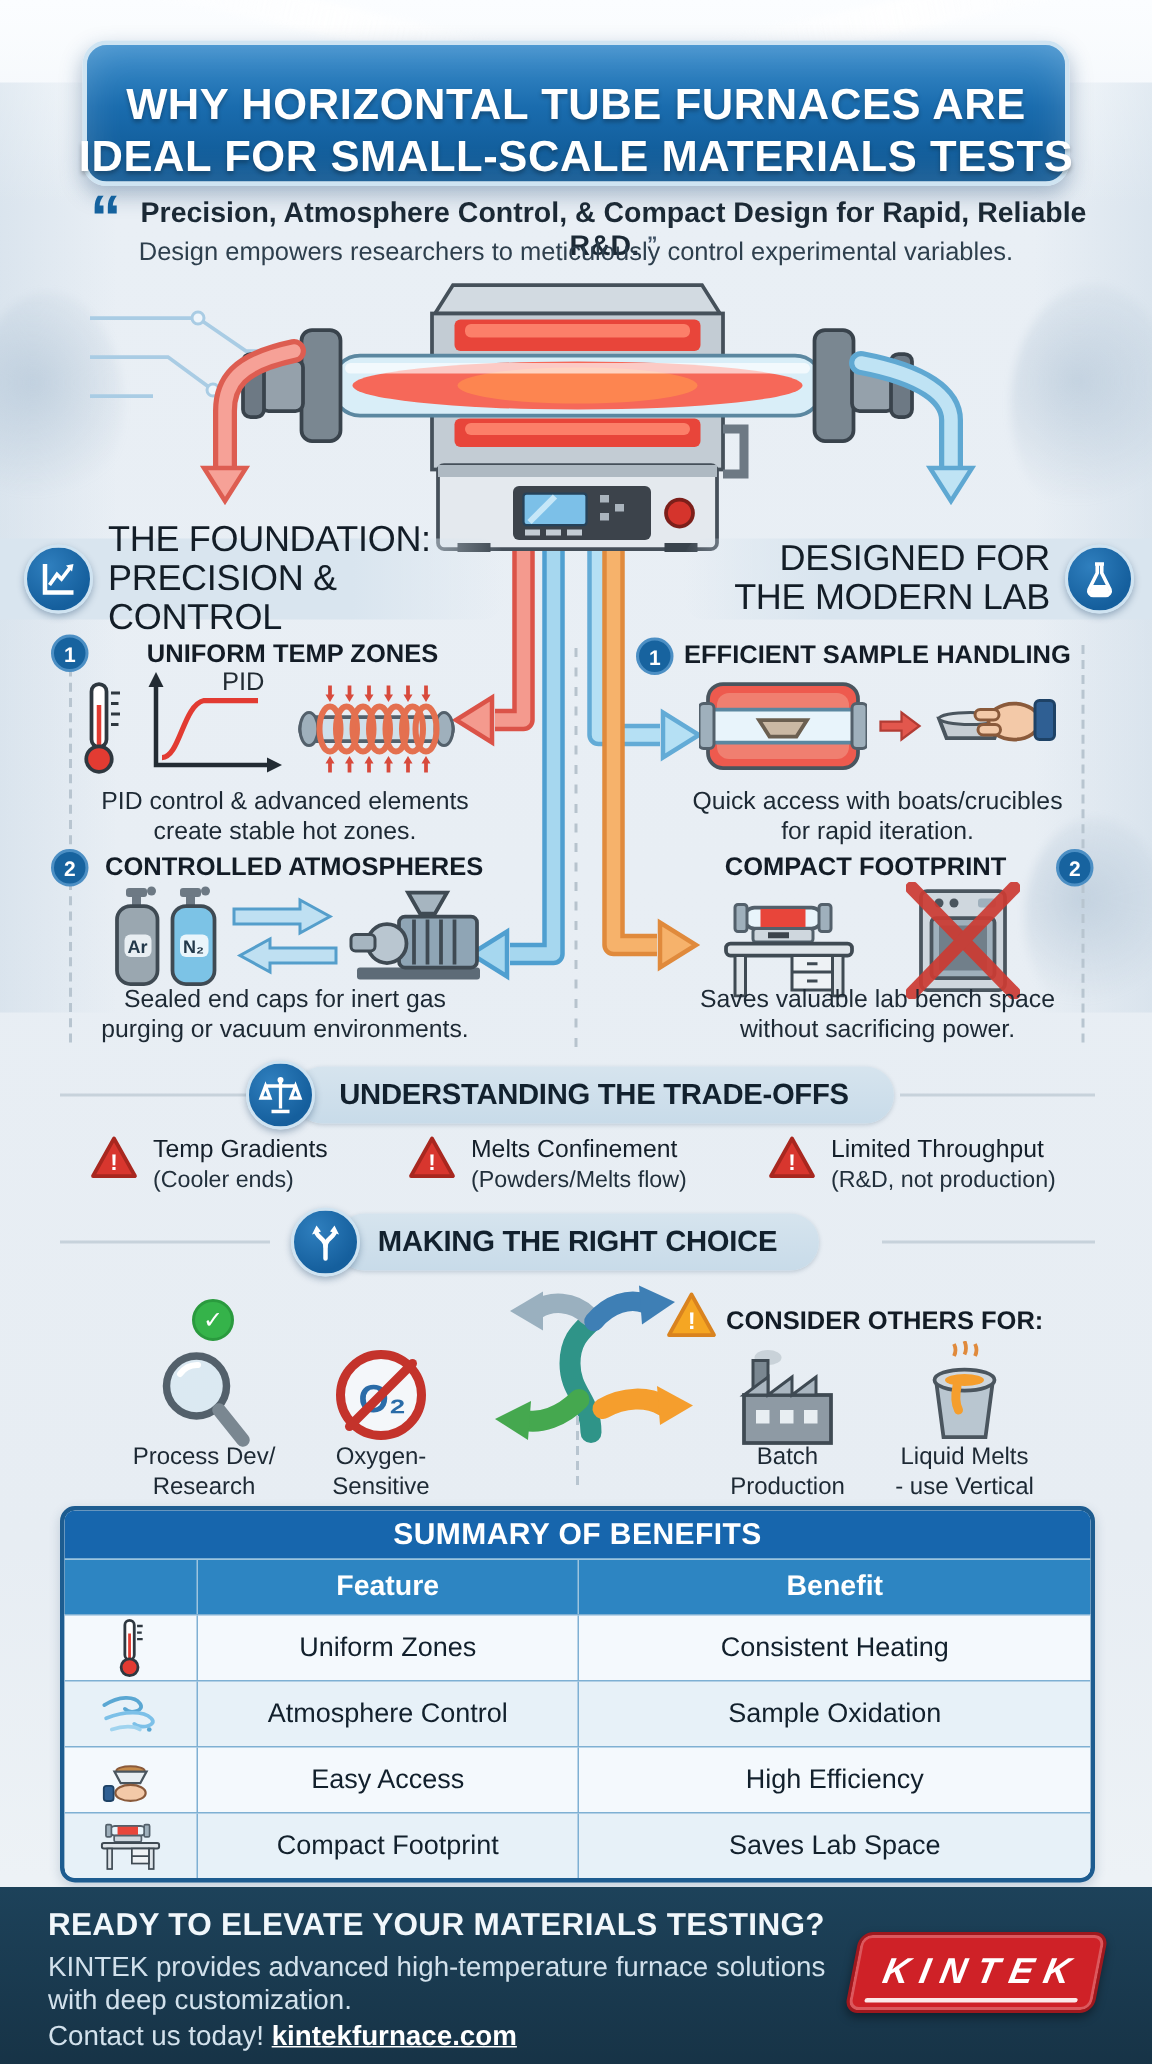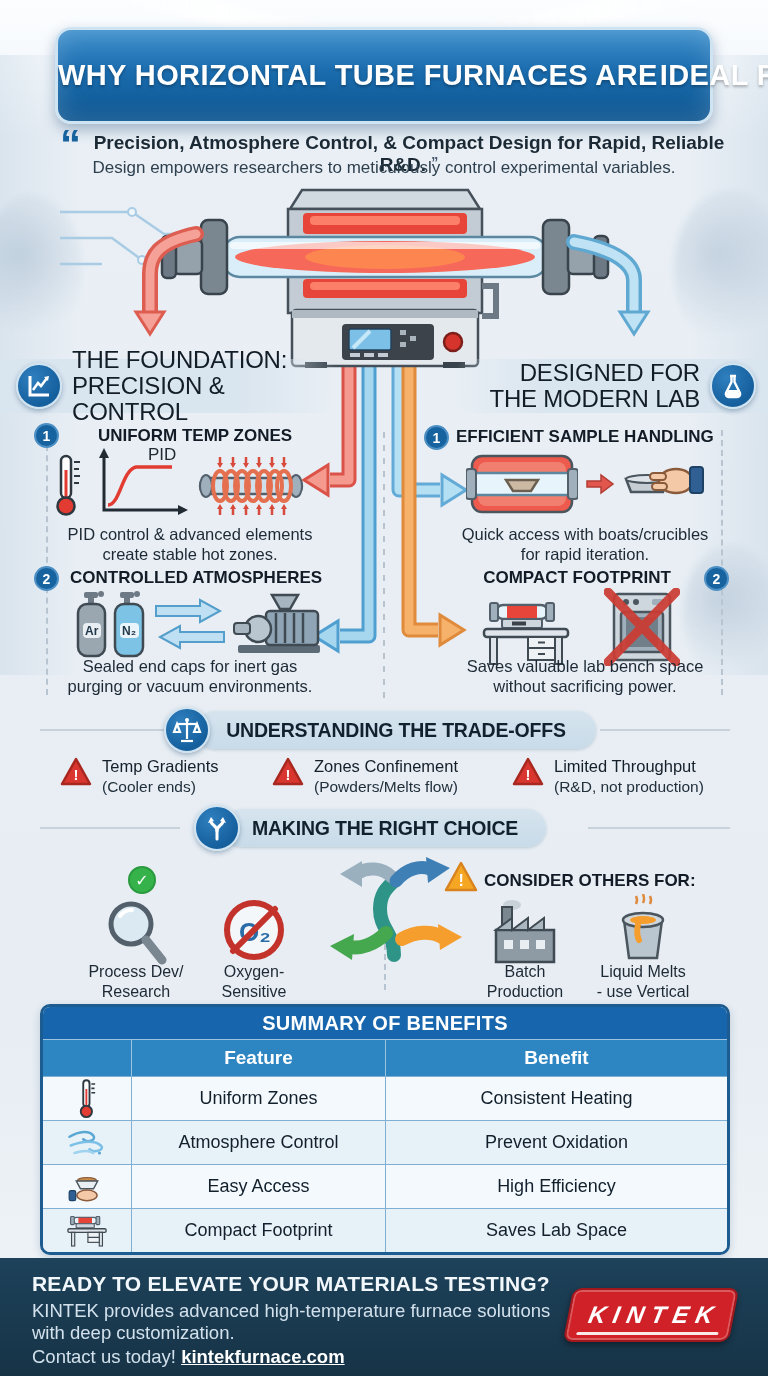--- a/index.html
+++ b/index.html
@@ -14,21 +14,21 @@
   .lightbar{height:22px;background:linear-gradient(90deg,rgba(255,255,255,0),#ffffff,rgba(255,255,255,0));opacity:.85;filter:blur(2px)}
   .wall{top:55px;width:78px;height:620px;opacity:.6}
   .wallL{left:0;background:linear-gradient(90deg,rgba(198,214,228,.7),rgba(198,214,228,0))}
   .wallR{right:0;background:linear-gradient(270deg,rgba(198,214,228,.7),rgba(198,214,228,0))}
   .blob{border-radius:50%;background:radial-gradient(circle at 40% 40%,rgba(150,175,198,.4),rgba(150,175,198,0) 70%);filter:blur(3px)}
 
   
   .banner{left:55px;top:27px;width:658px;height:97px;border-radius:16px;
           background:linear-gradient(180deg,#3f90cd 0%,#1a6cae 45%,#0d5590 100%);
           border:3px solid #cfe4f2;box-shadow:0 6px 14px rgba(25,70,115,.35),inset 0 0 26px rgba(255,255,255,.18);
-          display:flex;flex-direction:row;align-items:center;justify-content:space-between;gap:2px}
+          display:flex;flex-direction:column;align-items:center;justify-content:flex-end;gap:2px}
   .banner div{color:#fff;font-weight:bold;font-size:29px;letter-spacing:.4px;line-height:1.12;text-shadow:0 2px 3px rgba(0,0,0,.28);white-space:nowrap}
 
   
   .qmark{left:60px;top:124px;font-size:42px;font-weight:bold;color:#15629e;line-height:1}
   .qline1{left:84px;top:132px;width:650px;text-align:center;font-size:19px;font-weight:bold;color:#1b2935}
   .qclose{font-size:14px;color:#44566a;vertical-align:top;font-weight:bold}
   .qline2{left:64px;top:158px;width:640px;text-align:center;font-size:17px;color:#2e3f4d}
 
   
   .band{top:359px;height:54px;display:flex;align-items:center;z-index:5}
@@ -419,21 +419,21 @@
         <div class="t1">Temp Gradients</div>
         <div class="t2">(Cooler ends)</div>
       </div>
   </div>
   <div class="abs warnitem" style="left:272px;top:757px">
     <svg width="32" height="30" viewBox="0 0 32 30">
       <polygon points="16,2 30,27 2,27" fill="#d8362e" stroke="#a8271f" stroke-width="2.5" stroke-linejoin="round"></polygon>
       <text x="13.5" y="23" font-size="15" font-weight="bold" fill="#fff" font-family="Liberation Sans,sans-serif">!</text>
     </svg>
     <div>
-        <div class="t1">Zones Confinement</div>
+        <div class="t1">Melts Confinement</div>
         <div class="t2">(Powders/Melts flow)</div>
       </div>
   </div>
   <div class="abs warnitem" style="left:512px;top:757px">
     <svg width="32" height="30" viewBox="0 0 32 30">
       <polygon points="16,2 30,27 2,27" fill="#d8362e" stroke="#a8271f" stroke-width="2.5" stroke-linejoin="round"></polygon>
       <text x="13.5" y="23" font-size="15" font-weight="bold" fill="#fff" font-family="Liberation Sans,sans-serif">!</text>
     </svg>
     <div>
         <div class="t1">Limited Throughput</div>
@@ -550,21 +550,21 @@
         <svg width="40" height="30" viewBox="0 0 64 48">
             <g fill="none" stroke-linecap="round">
               <path d="M4,14 C20,4 36,4 42,12 S32,24 26,18" stroke="#5aa7d3" stroke-width="4"></path>
               <path d="M6,28 C26,20 46,20 54,28 S42,40 36,34" stroke="#7cc0e8" stroke-width="4"></path>
               <path d="M12,40 C24,36 36,36 42,40" stroke="#9fd3ef" stroke-width="4"></path>
             </g>
             <circle cx="52" cy="40" r="2.5" fill="#5aa7d3"></circle>
           </svg>
       </div>
       <div>Atmosphere Control</div>
-      <div>Prevent Oxidation</div>
+      <div>Sample Oxidation</div>
     </div>
     <div class="trow">
       <div>
         <svg width="38" height="34" viewBox="0 0 64 56">
             <ellipse cx="32" cy="17" rx="16" ry="5" fill="#c58a4a" stroke="#8a5a3b" stroke-width="2"></ellipse>
             <polygon points="14,18 50,18 43,31 21,31" fill="#e8eef2" stroke="#4a555e" stroke-width="2.5"></polygon>
             <ellipse cx="32" cy="42" rx="17" ry="9" fill="#f3c9a8" stroke="#8a5a3b" stroke-width="2.5"></ellipse>
             <rect x="2" y="34" width="11" height="17" rx="3" fill="#2f5f93" stroke="#1e4266" stroke-width="2"></rect>
           </svg>
       </div>

